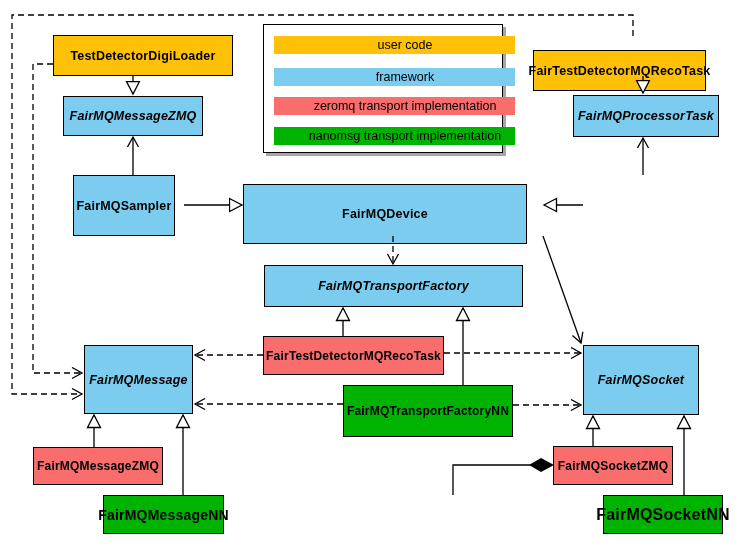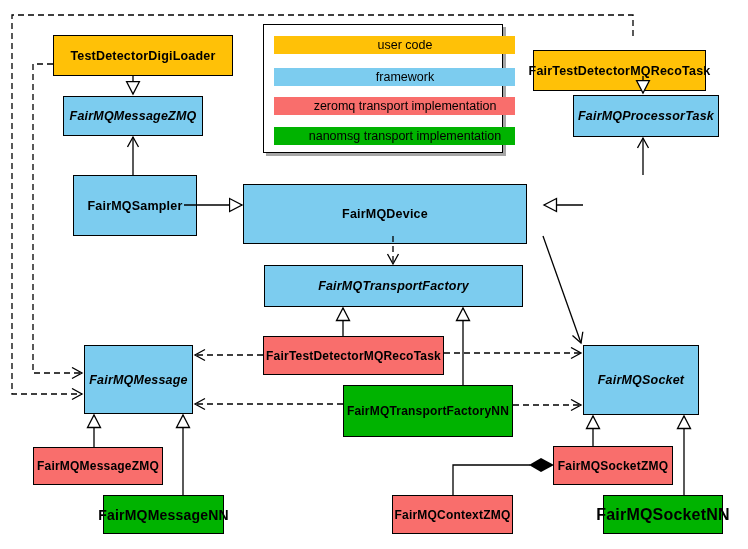--- a/index.html
+++ b/index.html
@@ -44,21 +44,21 @@
   </div>
 
   <div class="node blue italic" style="left:63px;top:96px;width:140px;height:40px">
     <span>FairMQMessageZMQ</span>
   </div>
 
   <div class="node blue italic" style="left:573px;top:95px;width:146px;height:42px">
     <span>FairMQProcessorTask</span>
   </div>
 
-  <div class="node blue" style="left:73px;top:175px;width:124px;height:61px">
+  <div class="node blue" style="left:73px;top:175px;width:102px;height:61px">
     <span>FairMQSampler</span>
   </div>
 
   <div class="node blue" style="left:243px;top:184px;width:284px;height:60px">
     <span>FairMQDevice</span>
   </div>
 
 
   <div class="node blue italic" style="left:264px;top:265px;width:259px;height:42px">
     <span>FairMQTransportFactory</span>
@@ -85,23 +85,20 @@
   </div>
 
   <div class="node green" style="left:103px;top:495px;width:121px;height:39px;font-size:14px">
     <span>FairMQMessageNN</span>
   </div>
 
   <div class="node red" style="left:553px;top:446px;width:120px;height:39px;font-size:12px">
     <span>FairMQSocketZMQ</span>
   </div>
 
-  <div class="node red" style="left:392px;top:495px;width:121px;height:39px;font-size:12px">
-    <span>FairMQContextZMQ</span>
-  </div>
 
   <div class="node green" style="left:603px;top:495px;width:120px;height:39px;font-size:16px">
     <span>FairMQSocketNN</span>
   </div>
 
   <div id="legend">
     <div class="legend-bar yellow" style="top:11px">
       <span>user code</span>
     </div>
     <div class="legend-bar blue" style="top:43px">

